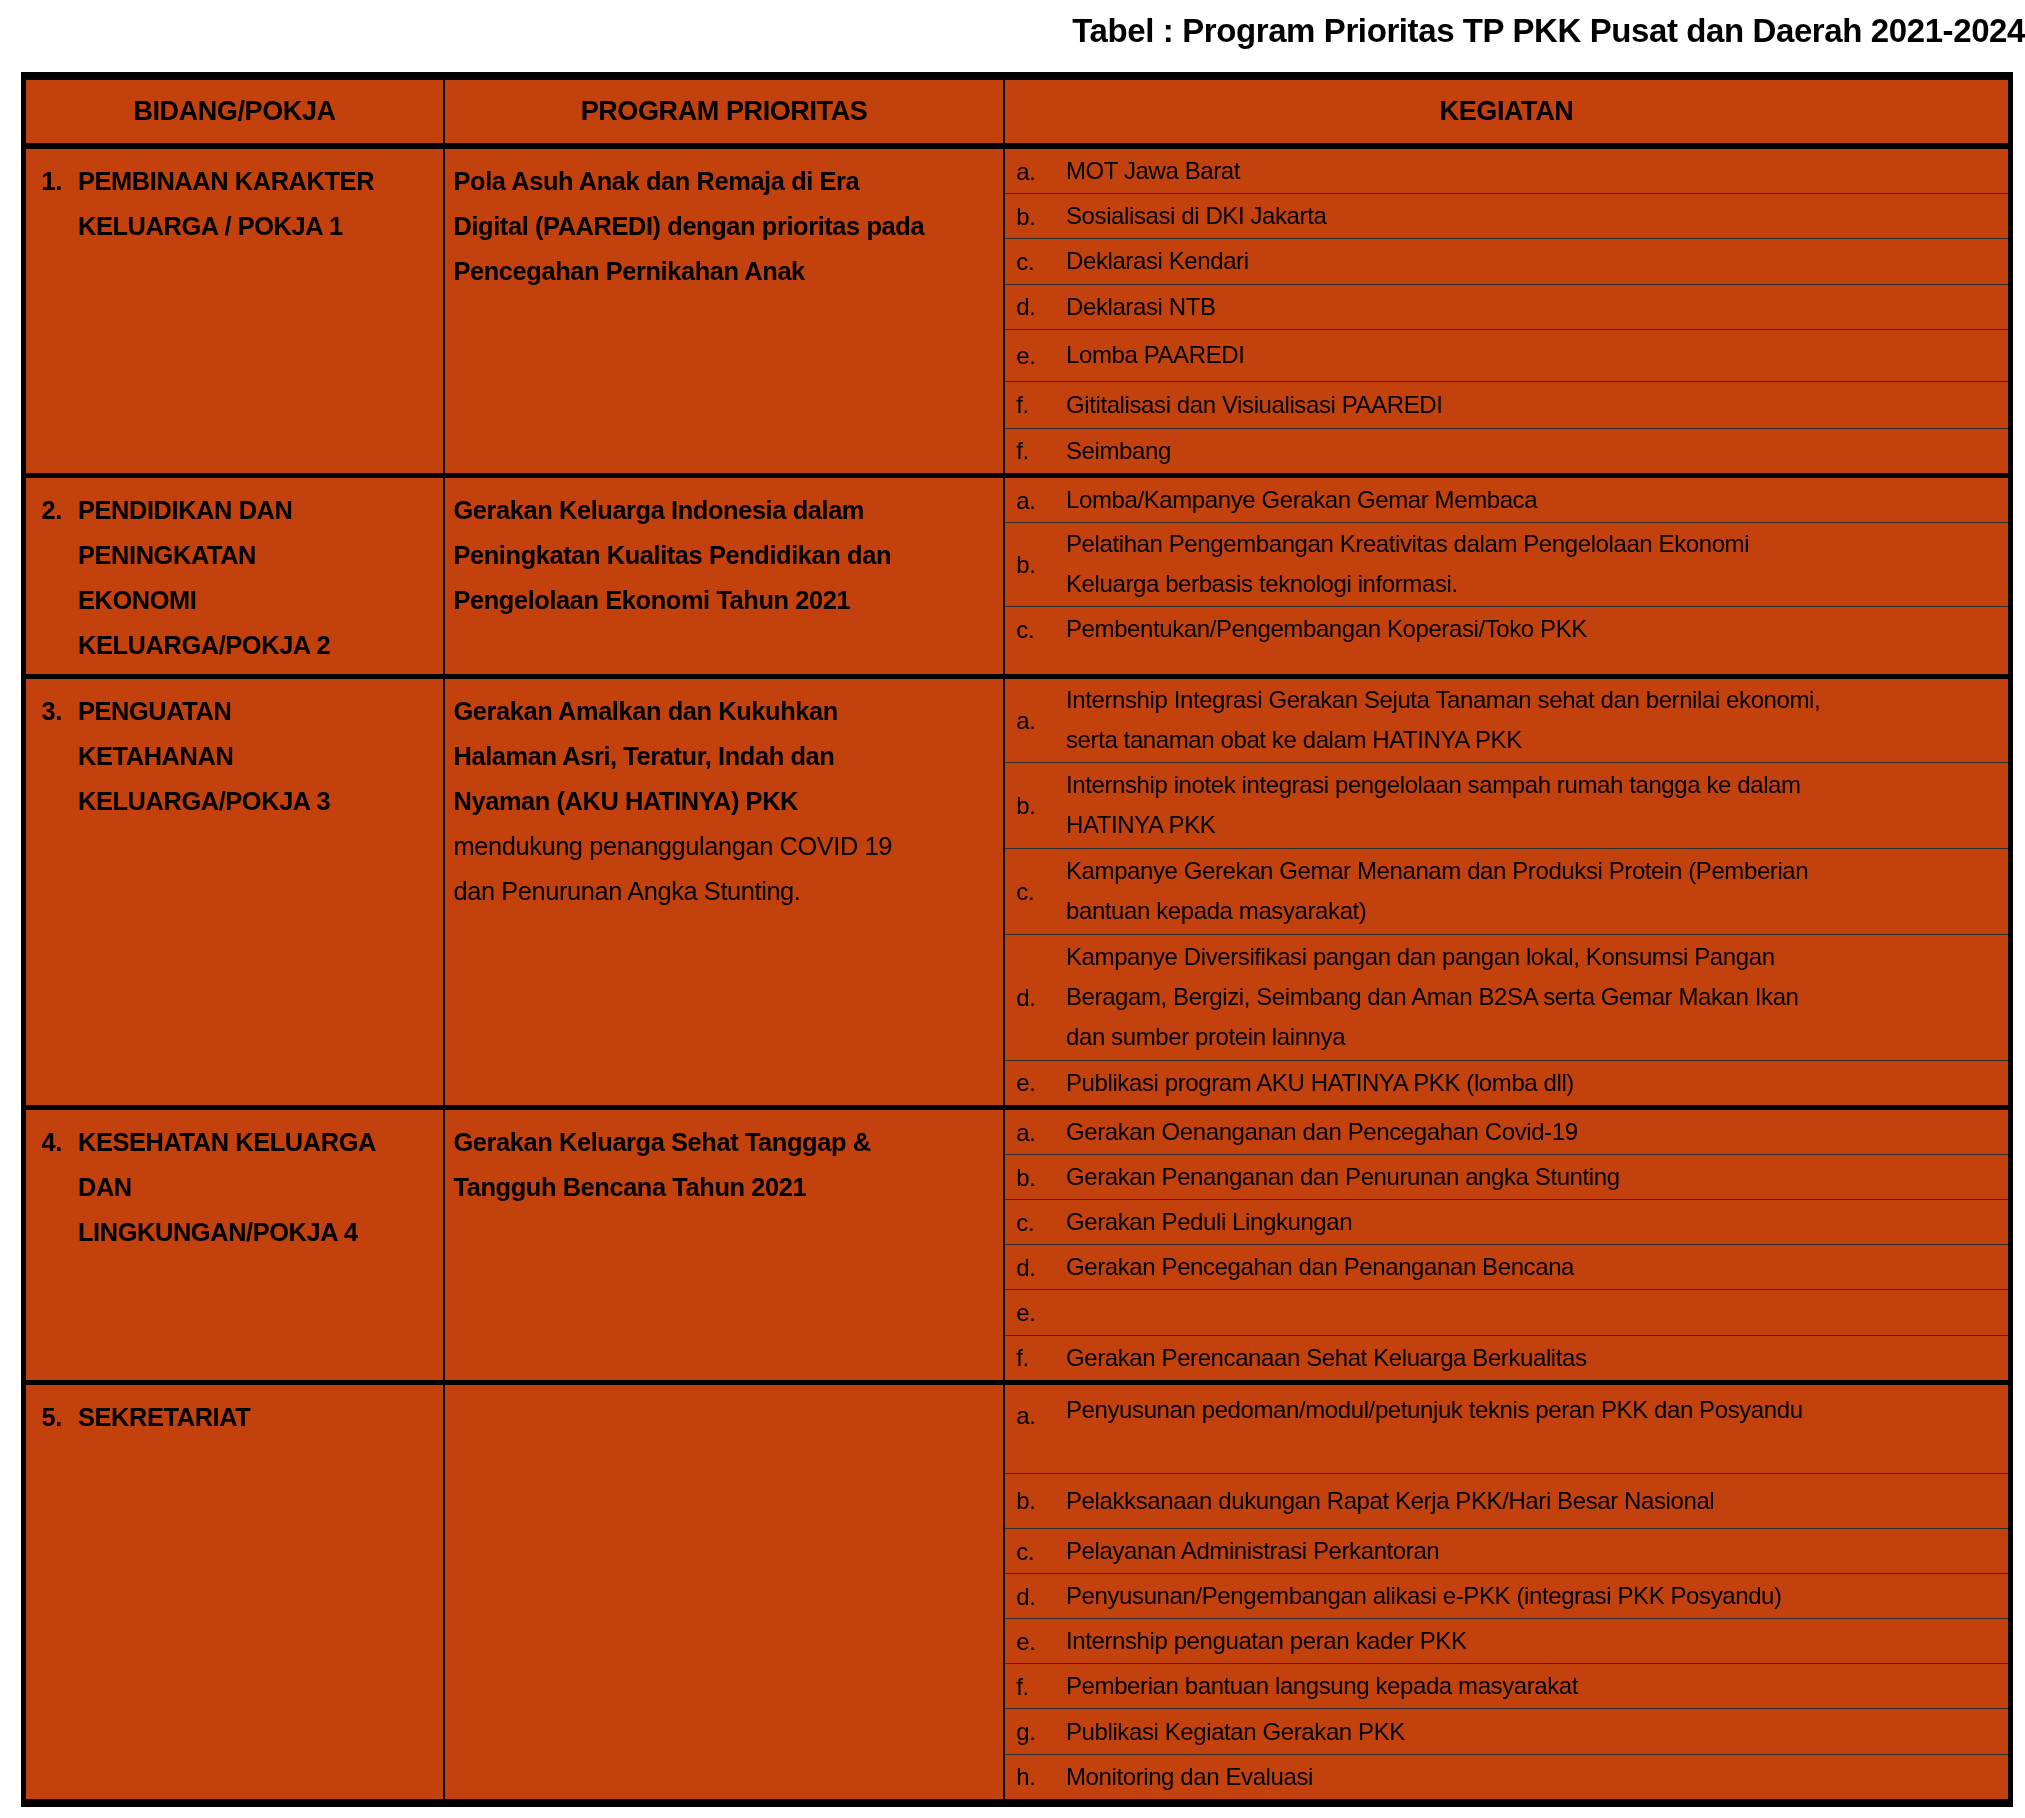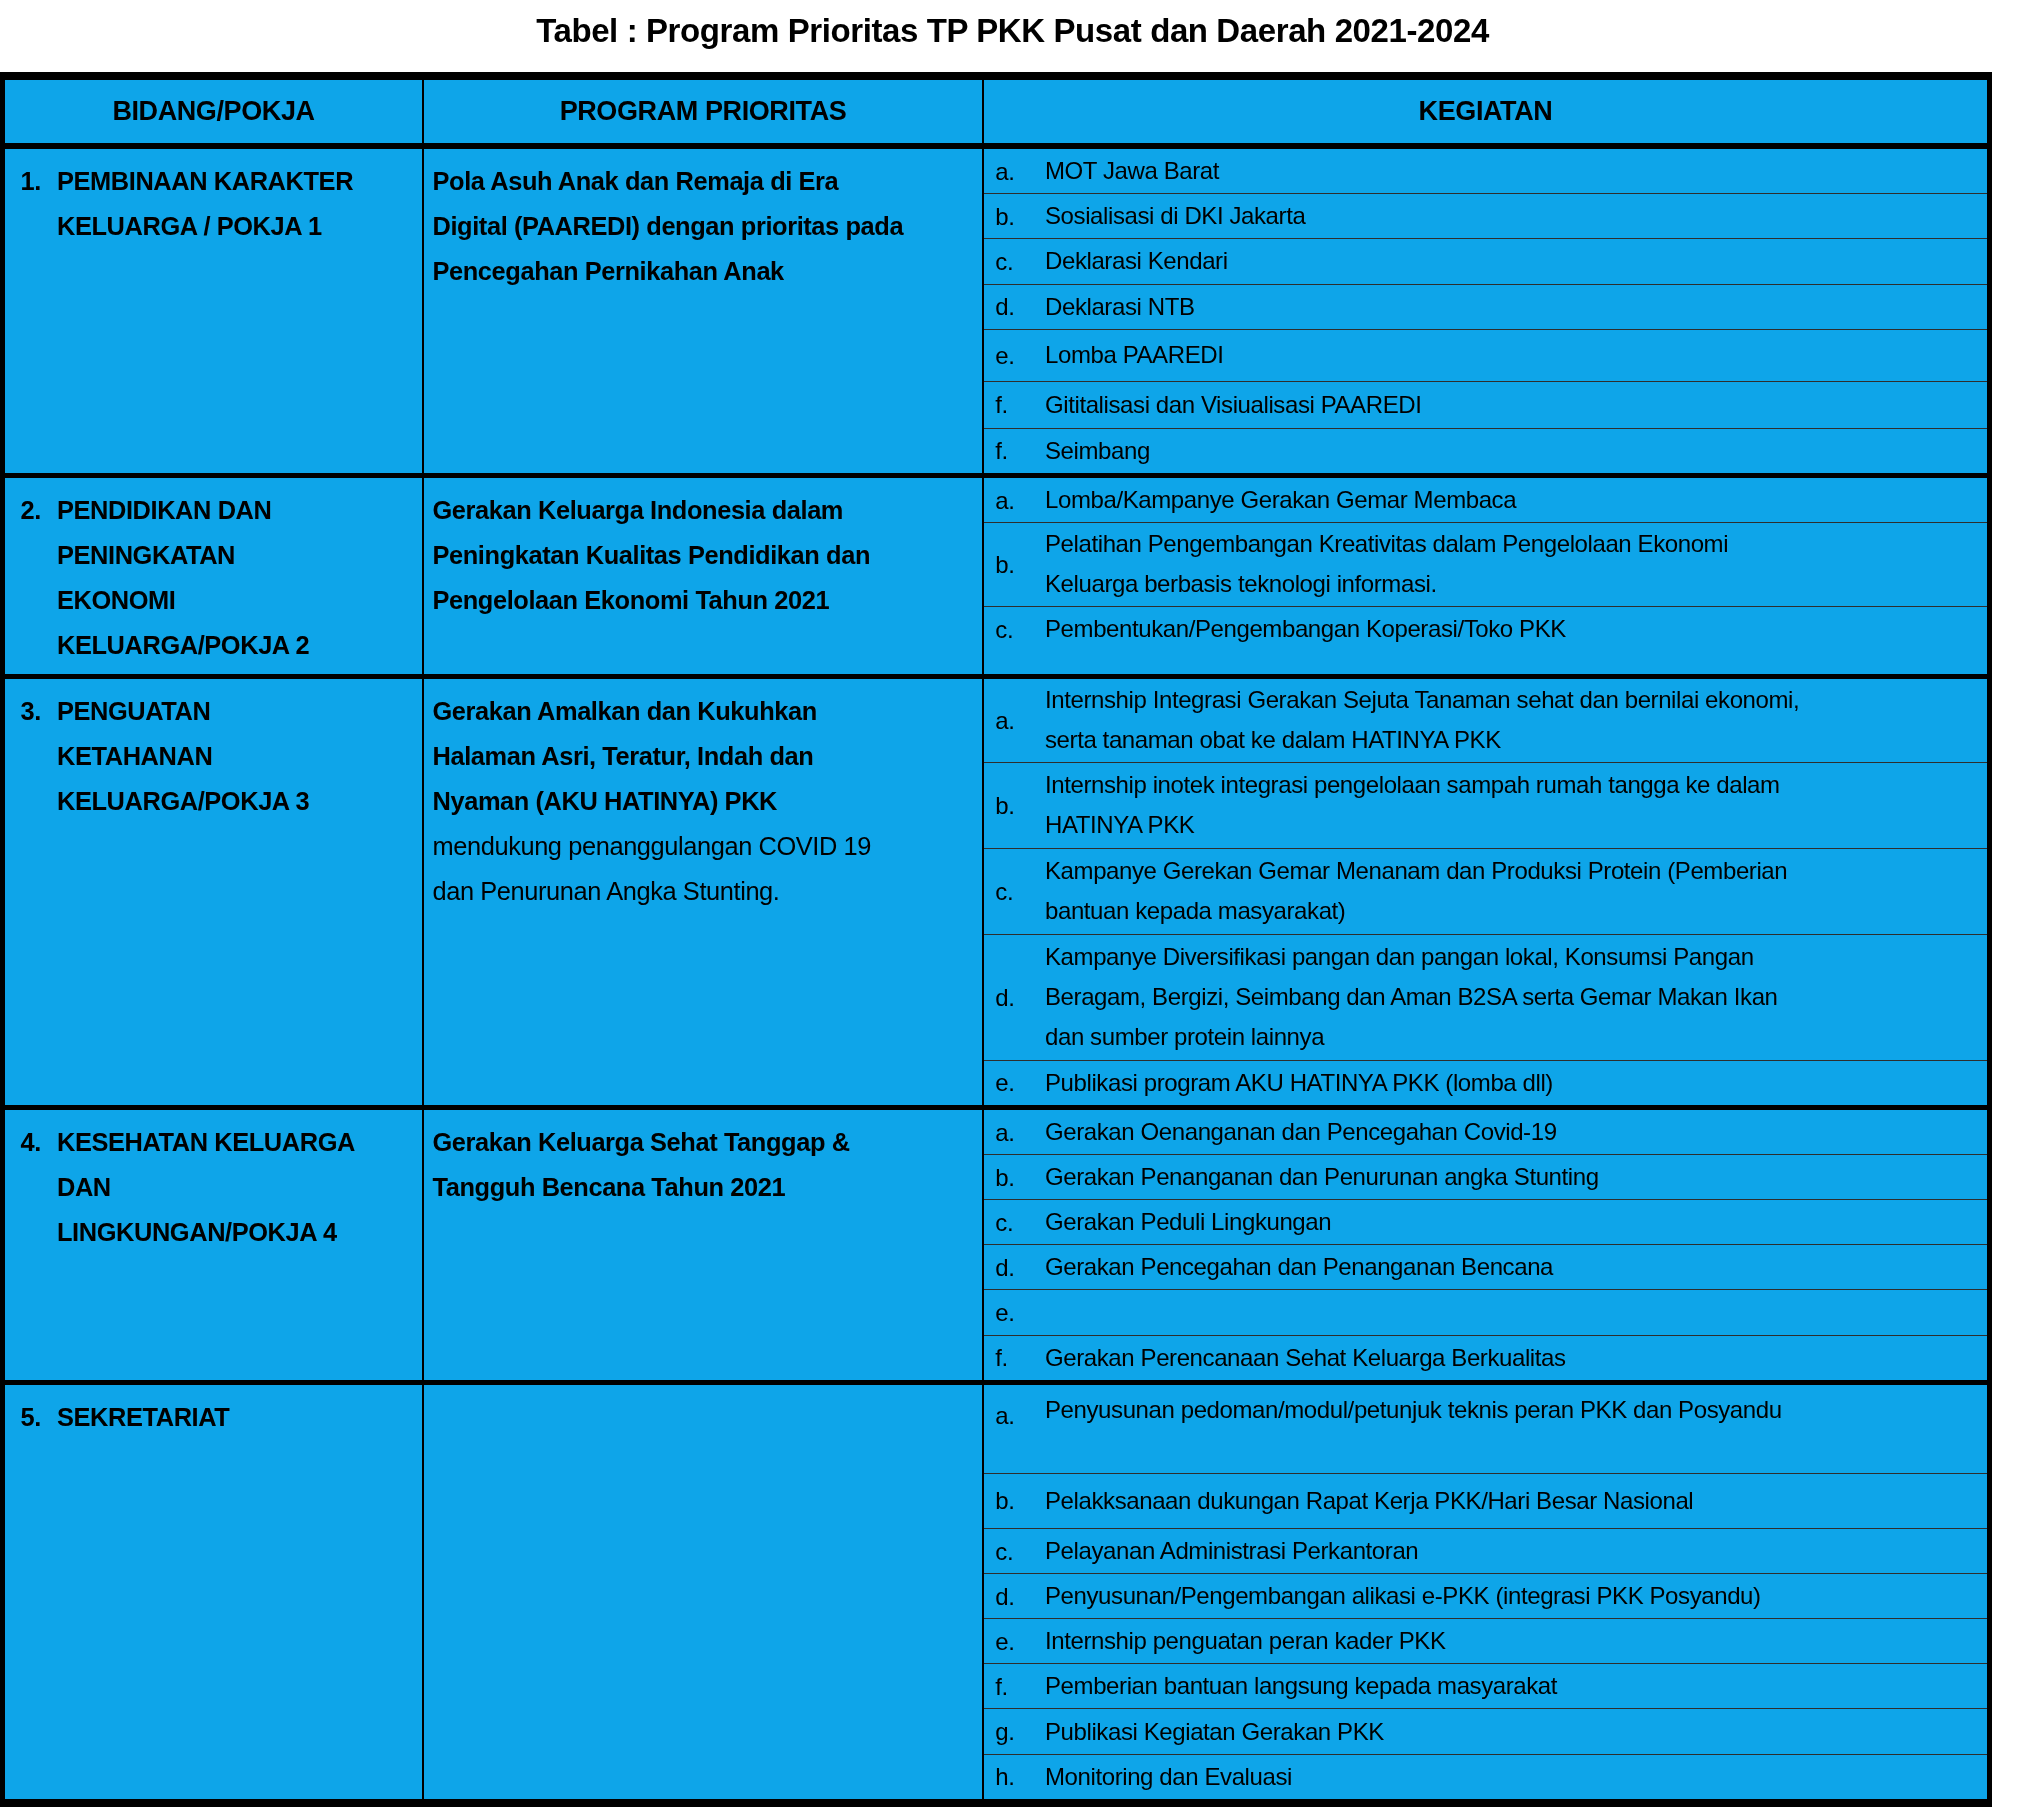--- a/index.html
+++ b/index.html
@@ -12,34 +12,35 @@
     height: 1819px;
     overflow: hidden;
     font-family: "Liberation Sans", "DejaVu Sans", sans-serif;
     color: #000;
     letter-spacing: -0.4px;
     box-sizing: border-box;
   }
   *, *:before, *:after { box-sizing: border-box; }
 
   .page-title {
-    text-align: center;
+    text-align: right;
     font-size: 33px;
     font-weight: bold;
     padding-top: 10px;
     margin: 0 0 21px 0;
     line-height: 41px;
   }
 
   .tbl {
+    margin-left: 21px;
     width: 1992px;
     border: 5px solid #000;
     border-top-width: 8.5px;
     border-bottom-width: 8.5px;
-    background: #0ea5e9;
+    background: #c2410c;
   }
 
   .thead {
     display: grid;
     grid-template-columns: 419px 560px 1fr;
     border-bottom: 6.4px solid #000;
     height: 69px;
   }
   .th {
     display: flex;

